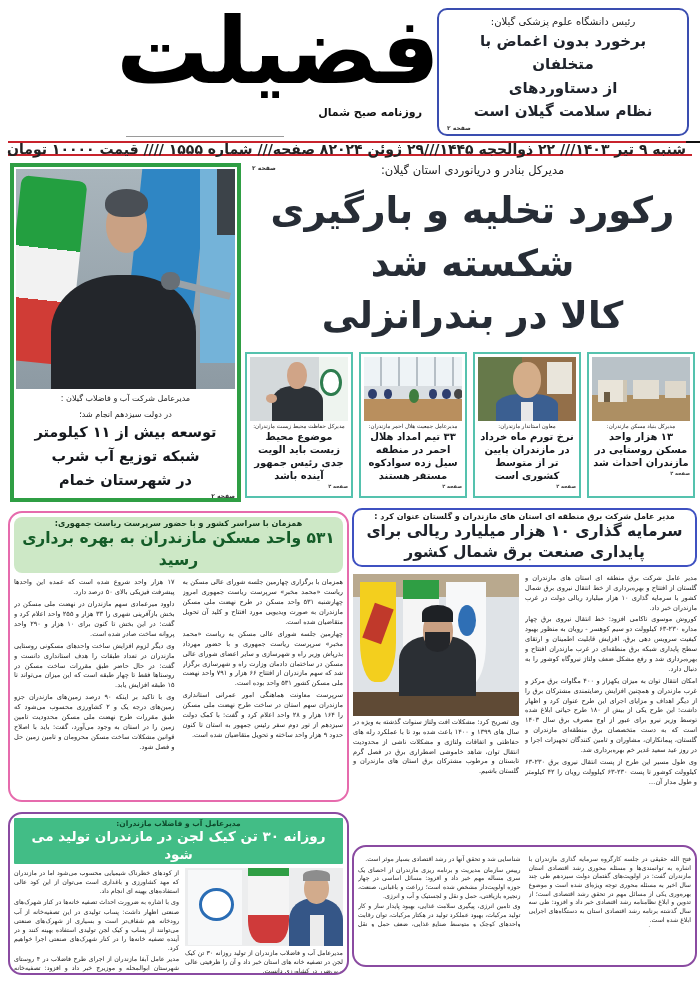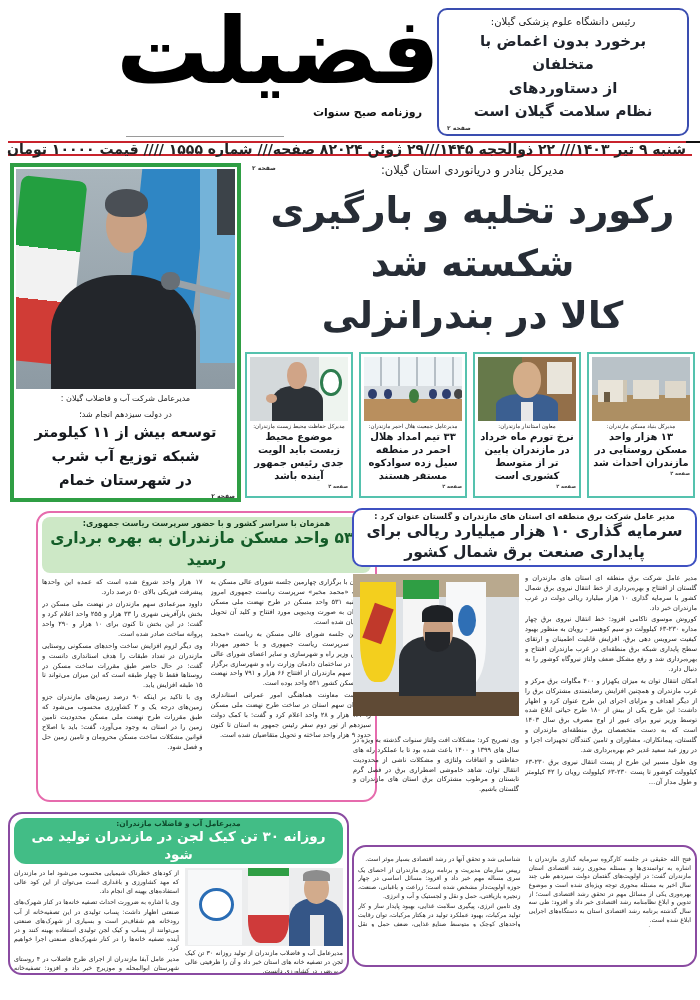--- a/index.html
+++ b/index.html
@@ -111,43 +111,43 @@
 
   
   .srow{left:245px;top:352px;width:450px;height:146px;display:flex;gap:6px;direction:rtl;}
   .sbox{flex:1;border:2px solid #55c2ae;background:#fff;padding:3px;box-sizing:border-box;overflow:hidden;}
   .sbox .k{font-size:5.5px;text-align:center;margin-top:2px;color:#222;}
   .sbox .t{font-size:10px;font-weight:bold;text-align:center;line-height:1.3;color:#15181d;margin-top:1px;}
   .sbox .pref{font-size:5px;display:block;margin-top:1px;}
 
   
   .housing{left:8px;top:511px;width:341px;height:291px;border:2px solid #e66bad;border-radius:14px;
-           padding:4px;box-sizing:border-box;overflow:hidden;background:#fff;margin-left:28px;}
+           padding:4px;box-sizing:border-box;overflow:hidden;background:#fff;}
   .housing .bar{background:#cde8c6;border-radius:8px;padding:2px 4px;}
   .housing .bar .k{font-size:8px;font-weight:bold;text-align:center;color:#14381c;}
   .housing .bar .h{font-size:15.5px;font-weight:bold;text-align:center;color:#145c28;line-height:1.4;}
   .bodycols{display:flex;gap:8px;direction:rtl;margin-top:5px;overflow:hidden;}
   .bodycols .col{flex:1;overflow:hidden;}
   .bodycols p{margin:0 0 2px 0;font-size:6.6px;line-height:1.5;text-align:justify;color:#222;}
 
   
   .powerart{left:352px;top:508px;width:345px;height:330px;box-sizing:border-box;overflow:hidden;}
   .powerart .bar{border:2px solid #3f51c1;border-radius:10px;padding:2px 4px;background:#fff;}
   .powerart .bar .k{font-size:8px;font-weight:bold;text-align:center;color:#1d1d1d;}
   .powerart .bar .h{font-size:15.5px;font-weight:bold;text-align:center;color:#20242c;line-height:1.35;}
   .powerart .content{display:flex;gap:6px;direction:rtl;margin-top:7px;height:278px;overflow:hidden;}
   .powerart .tcol{width:172px;overflow:hidden;}
   .powerart .pcol{width:166px;}
   .powerart p{margin:0 0 2px 0;font-size:6.6px;line-height:1.5;text-align:justify;color:#222;}
-  .powerart .pcol p{margin-top:20px;}
+  .powerart .pcol p{margin-top:2px;}
 
   
   .sludgeart{left:8px;top:812px;width:341px;height:163px;border:2px solid #8a4ba1;border-radius:14px;
              padding:4px;box-sizing:border-box;overflow:hidden;background:#fff;}
-  .sludgeart .bar{background:#42bd86;border-radius:12px;padding:1px 4px;}
+  .sludgeart .bar{background:#42bd86;border-radius:1px;padding:1px 4px;}
   .sludgeart .bar .k{font-size:7.5px;font-weight:bold;text-align:center;color:#0e4a2c;}
   .sludgeart .bar .h{font-size:13.5px;font-weight:bold;text-align:center;color:#ffffff;line-height:1.3;}
   .sludgeart .content{display:flex;gap:6px;direction:rtl;margin-top:4px;height:116px;overflow:hidden;}
   .sludgeart .pcol{width:158px;}
   .sludgeart .tcol{flex:1;overflow:hidden;}
   .sludgeart p{margin:0 0 2px 0;font-size:6.3px;line-height:1.45;text-align:justify;color:#222;}
   .sludgeart .pcol p{margin-top:2px;}
 
   
   .econart{left:352px;top:845px;width:345px;height:122px;border:2px solid #8a4ba1;border-radius:14px;
@@ -157,21 +157,21 @@
   .econart .bar .h{font-size:14px;font-weight:bold;text-align:center;color:#20242c;line-height:1.3;}
   .econart .bodycols{margin-top:4px;height:72px;}
   .econart p{font-size:6.2px;line-height:1.4;}
 </style>
 </head>
 <body>
 
 <div id="page">
 
   <div class="abs mast-title rtl">فضیلت</div>
-  <div class="abs mast-tag rtl">روزنامه صبح سنوات</div>
+  <div class="abs mast-tag rtl">روزنامه صبح شمال</div>
   <div class="abs mast-rule"></div>
 
   <div class="abs topbox rtl">
     <div class="k">رئیس دانشگاه علوم پزشکی گیلان:</div>
     <div class="l">برخورد بدون اغماض با متخلفان</div>
     <div class="l">از دستاوردهای</div>
     <div class="l">نظام سلامت گیلان است</div>
     <span class="pref">صفحه ۲</span>
   </div>
 

